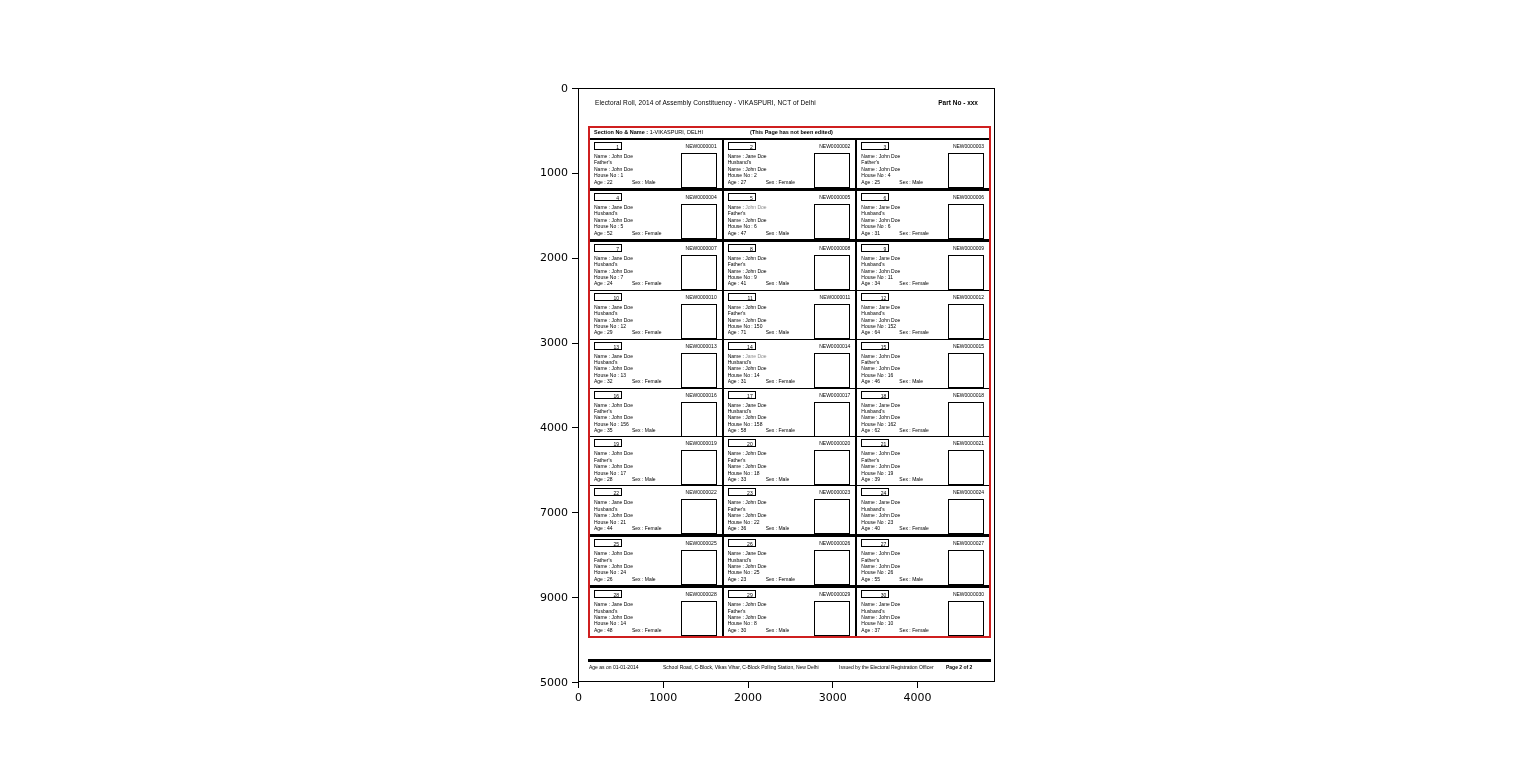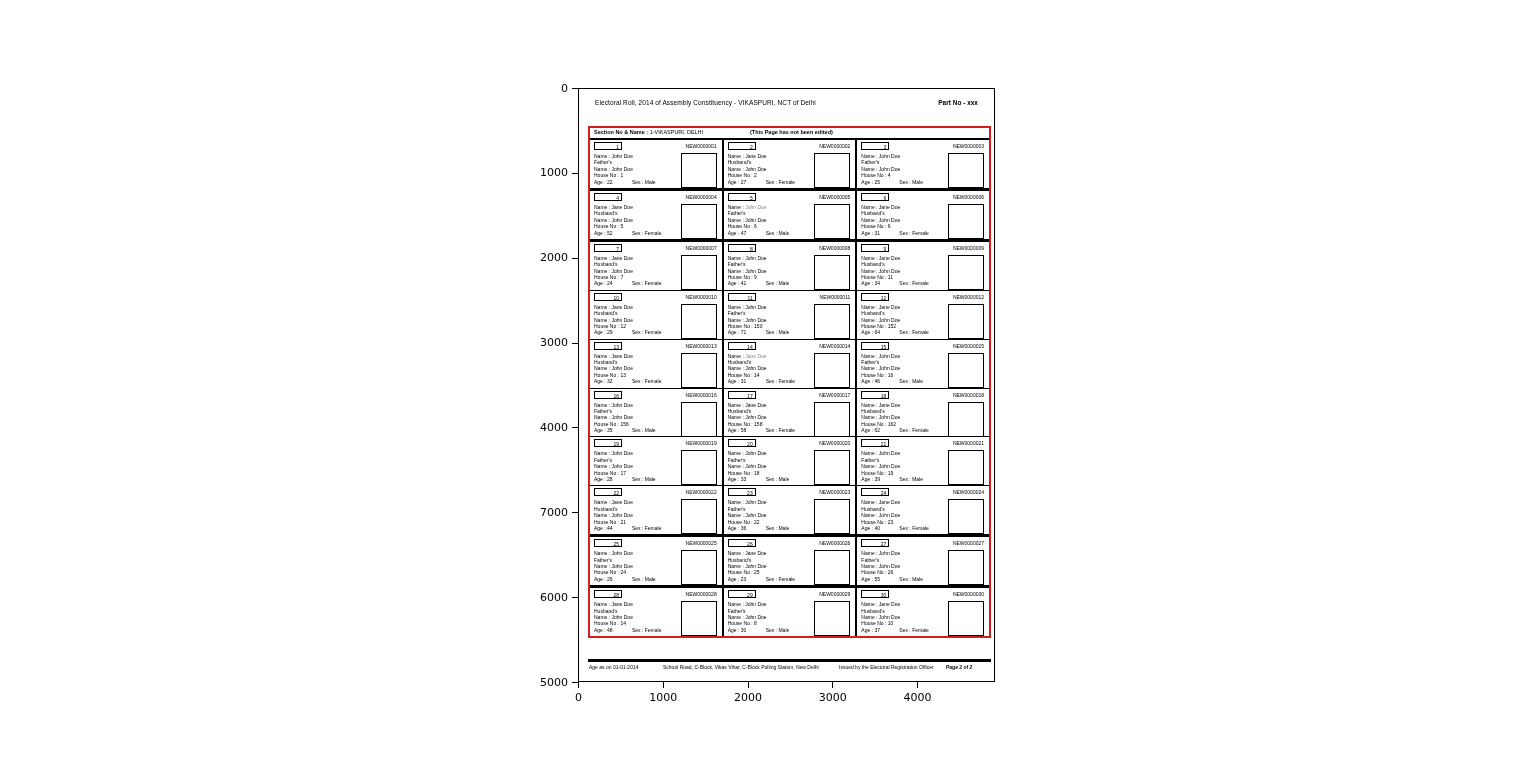--- a/index.html
+++ b/index.html
@@ -515,21 +515,21 @@
     <div class="ytick-label" style="left: 468px; top: 166.357px;">1000</div>
     <div class="ytick-mark" style="left: 572px; top: 257.714px;"></div>
     <div class="ytick-label" style="left: 468px; top: 251.214px;">2000</div>
     <div class="ytick-mark" style="left: 572px; top: 342.571px;"></div>
     <div class="ytick-label" style="left: 468px; top: 336.071px;">3000</div>
     <div class="ytick-mark" style="left: 572px; top: 427.429px;"></div>
     <div class="ytick-label" style="left: 468px; top: 420.929px;">4000</div>
     <div class="ytick-mark" style="left: 572px; top: 512.286px;"></div>
     <div class="ytick-label" style="left: 468px; top: 505.786px;">7000</div>
     <div class="ytick-mark" style="left: 572px; top: 597.143px;"></div>
-    <div class="ytick-label" style="left: 468px; top: 590.643px;">6000</div>
+    <div class="ytick-label" style="left: 468px; top: 590.643px;">9000</div>
     <div class="ytick-mark" style="left: 572px; top: 682px;"></div>
     <div class="ytick-label" style="left: 468px; top: 675.5px;">5000</div>
     <div class="xtick-mark" style="left: 578px; top: 682px;"></div>
     <div class="xtick-label" style="left: 548.5px; top: 691px;">0</div>
     <div class="xtick-mark" style="left: 662.75px; top: 682px;"></div>
     <div class="xtick-label" style="left: 633.25px; top: 691px;">1000</div>
     <div class="xtick-mark" style="left: 747.5px; top: 682px;"></div>
     <div class="xtick-label" style="left: 718px; top: 691px;">2000</div>
     <div class="xtick-mark" style="left: 832.25px; top: 682px;"></div>
     <div class="xtick-label" style="left: 802.75px; top: 691px;">3000</div>

